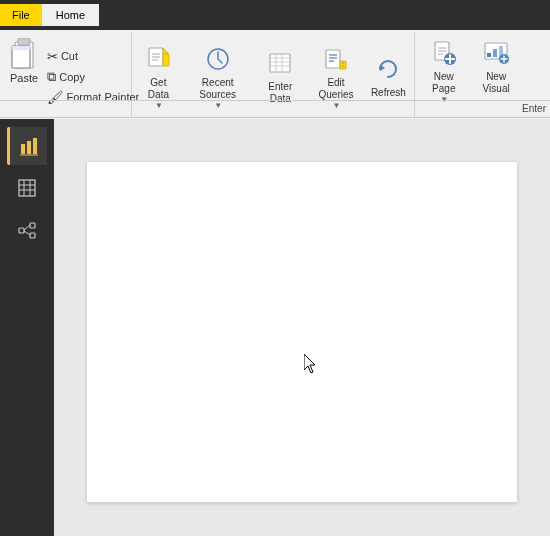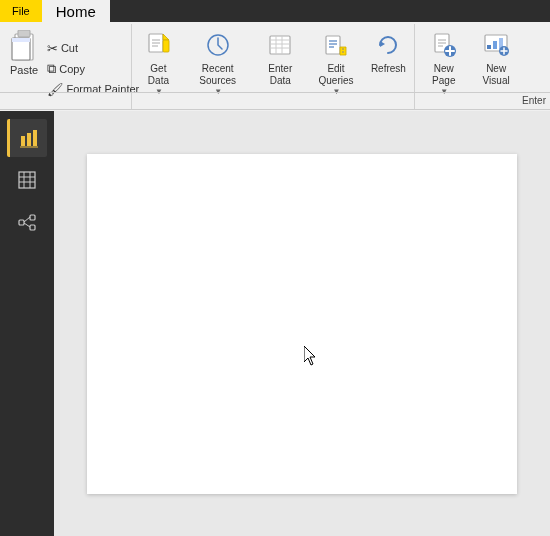--- a/index.html
+++ b/index.html
@@ -2,28 +2,28 @@
 <html><head>
   <meta charset="utf-8">
   <style>
     * { margin: 0; padding: 0; box-sizing: border-box; }
     body { font-family: 'Segoe UI', Arial, sans-serif; font-size: 11px; background: #f0f0f0; width: 550px; height: 536px; overflow: hidden; }
 
     
     .tab-bar {
       display: flex;
       background: #2d2d2d;
-      height: 22px;
+      height: 30px;
       align-items: center;
     }
     .tab {
       padding: 3px 14px;
       cursor: pointer;
       color: #ccc;
-      font-size: 15px;
+      font-size: 11px;
       height: 22px;
       display: flex;
       align-items: center;
     }
     .tab.active {
       background: #f0f0f0;
       color: #000;
     }
     .tab-file {
       background: #ffd700;
@@ -133,21 +133,21 @@
     .ext-data-group {
       display: flex;
       flex-direction: column;
       border-right: 1px solid #d0d0d0;
       padding: 2px 4px 0 4px;
     }
     .ext-data-row {
       display: flex;
       flex-direction: row;
       flex: 1;
-      align-items: flex-start;
+      align-items: center;
       gap: 2px;
     }
 
     
     .insert-group {
       display: flex;
       padding: 2px 4px 0 4px;
     }
     .insert-row {
       display: flex;

